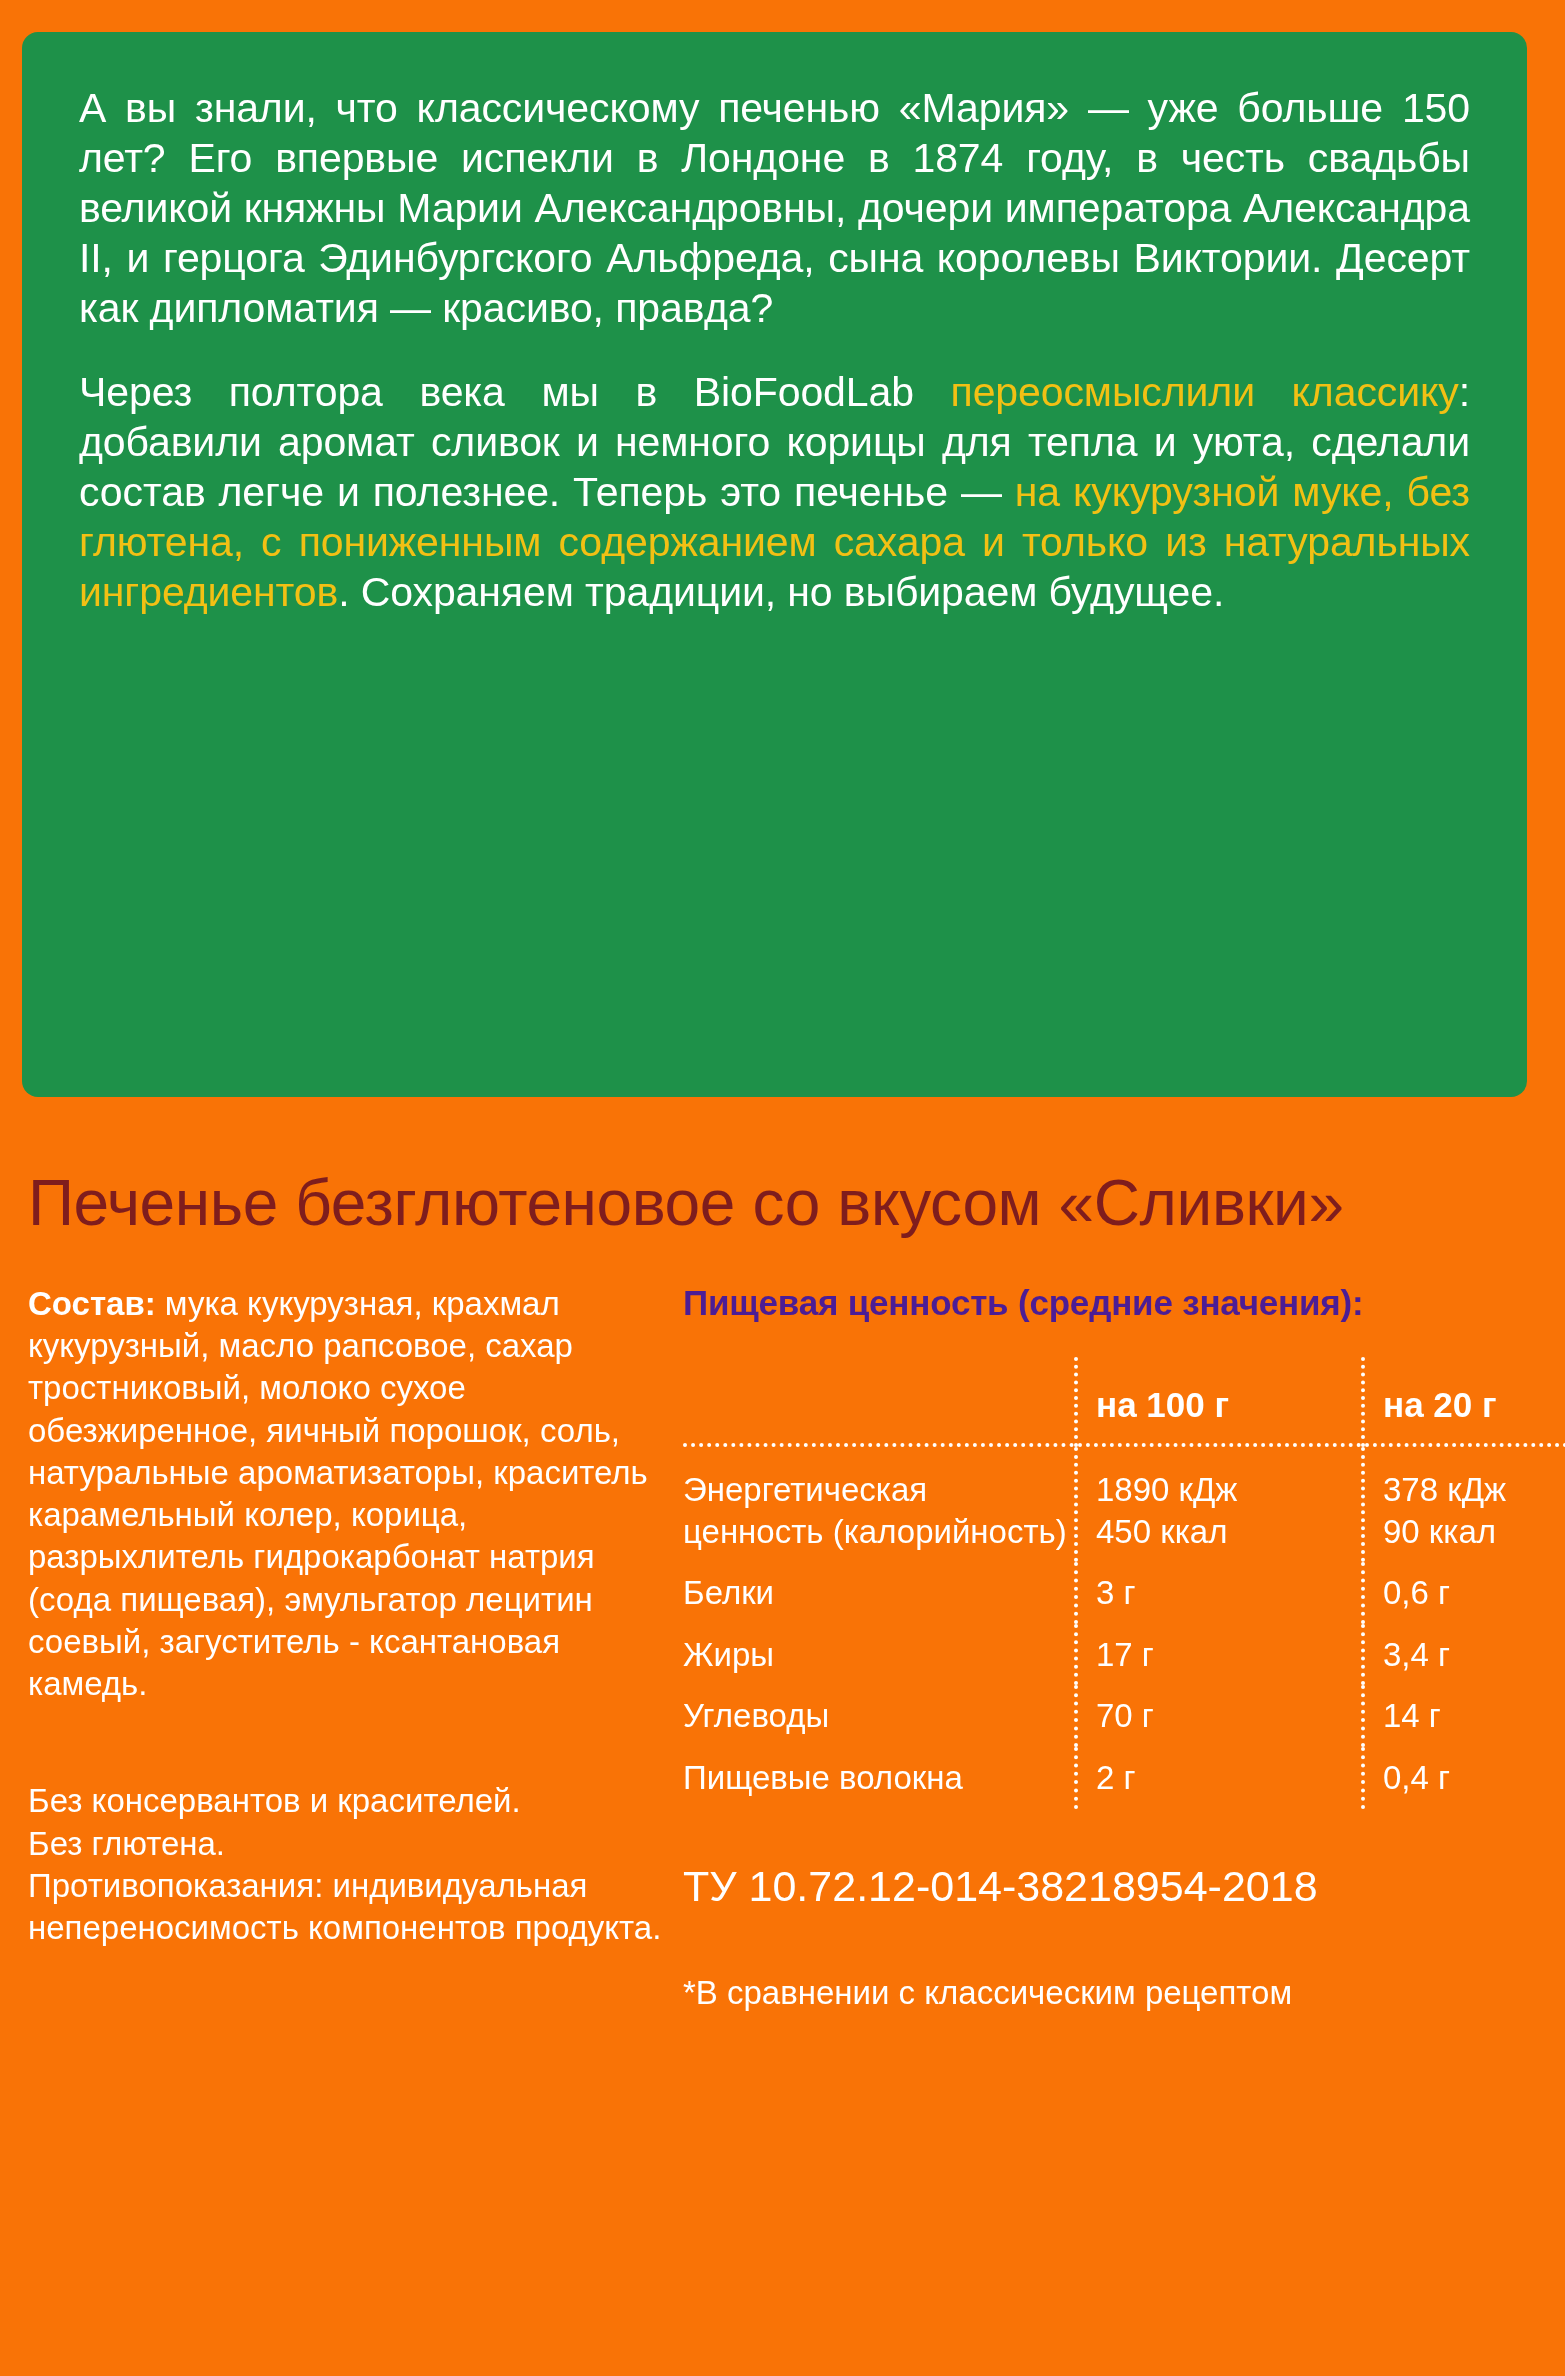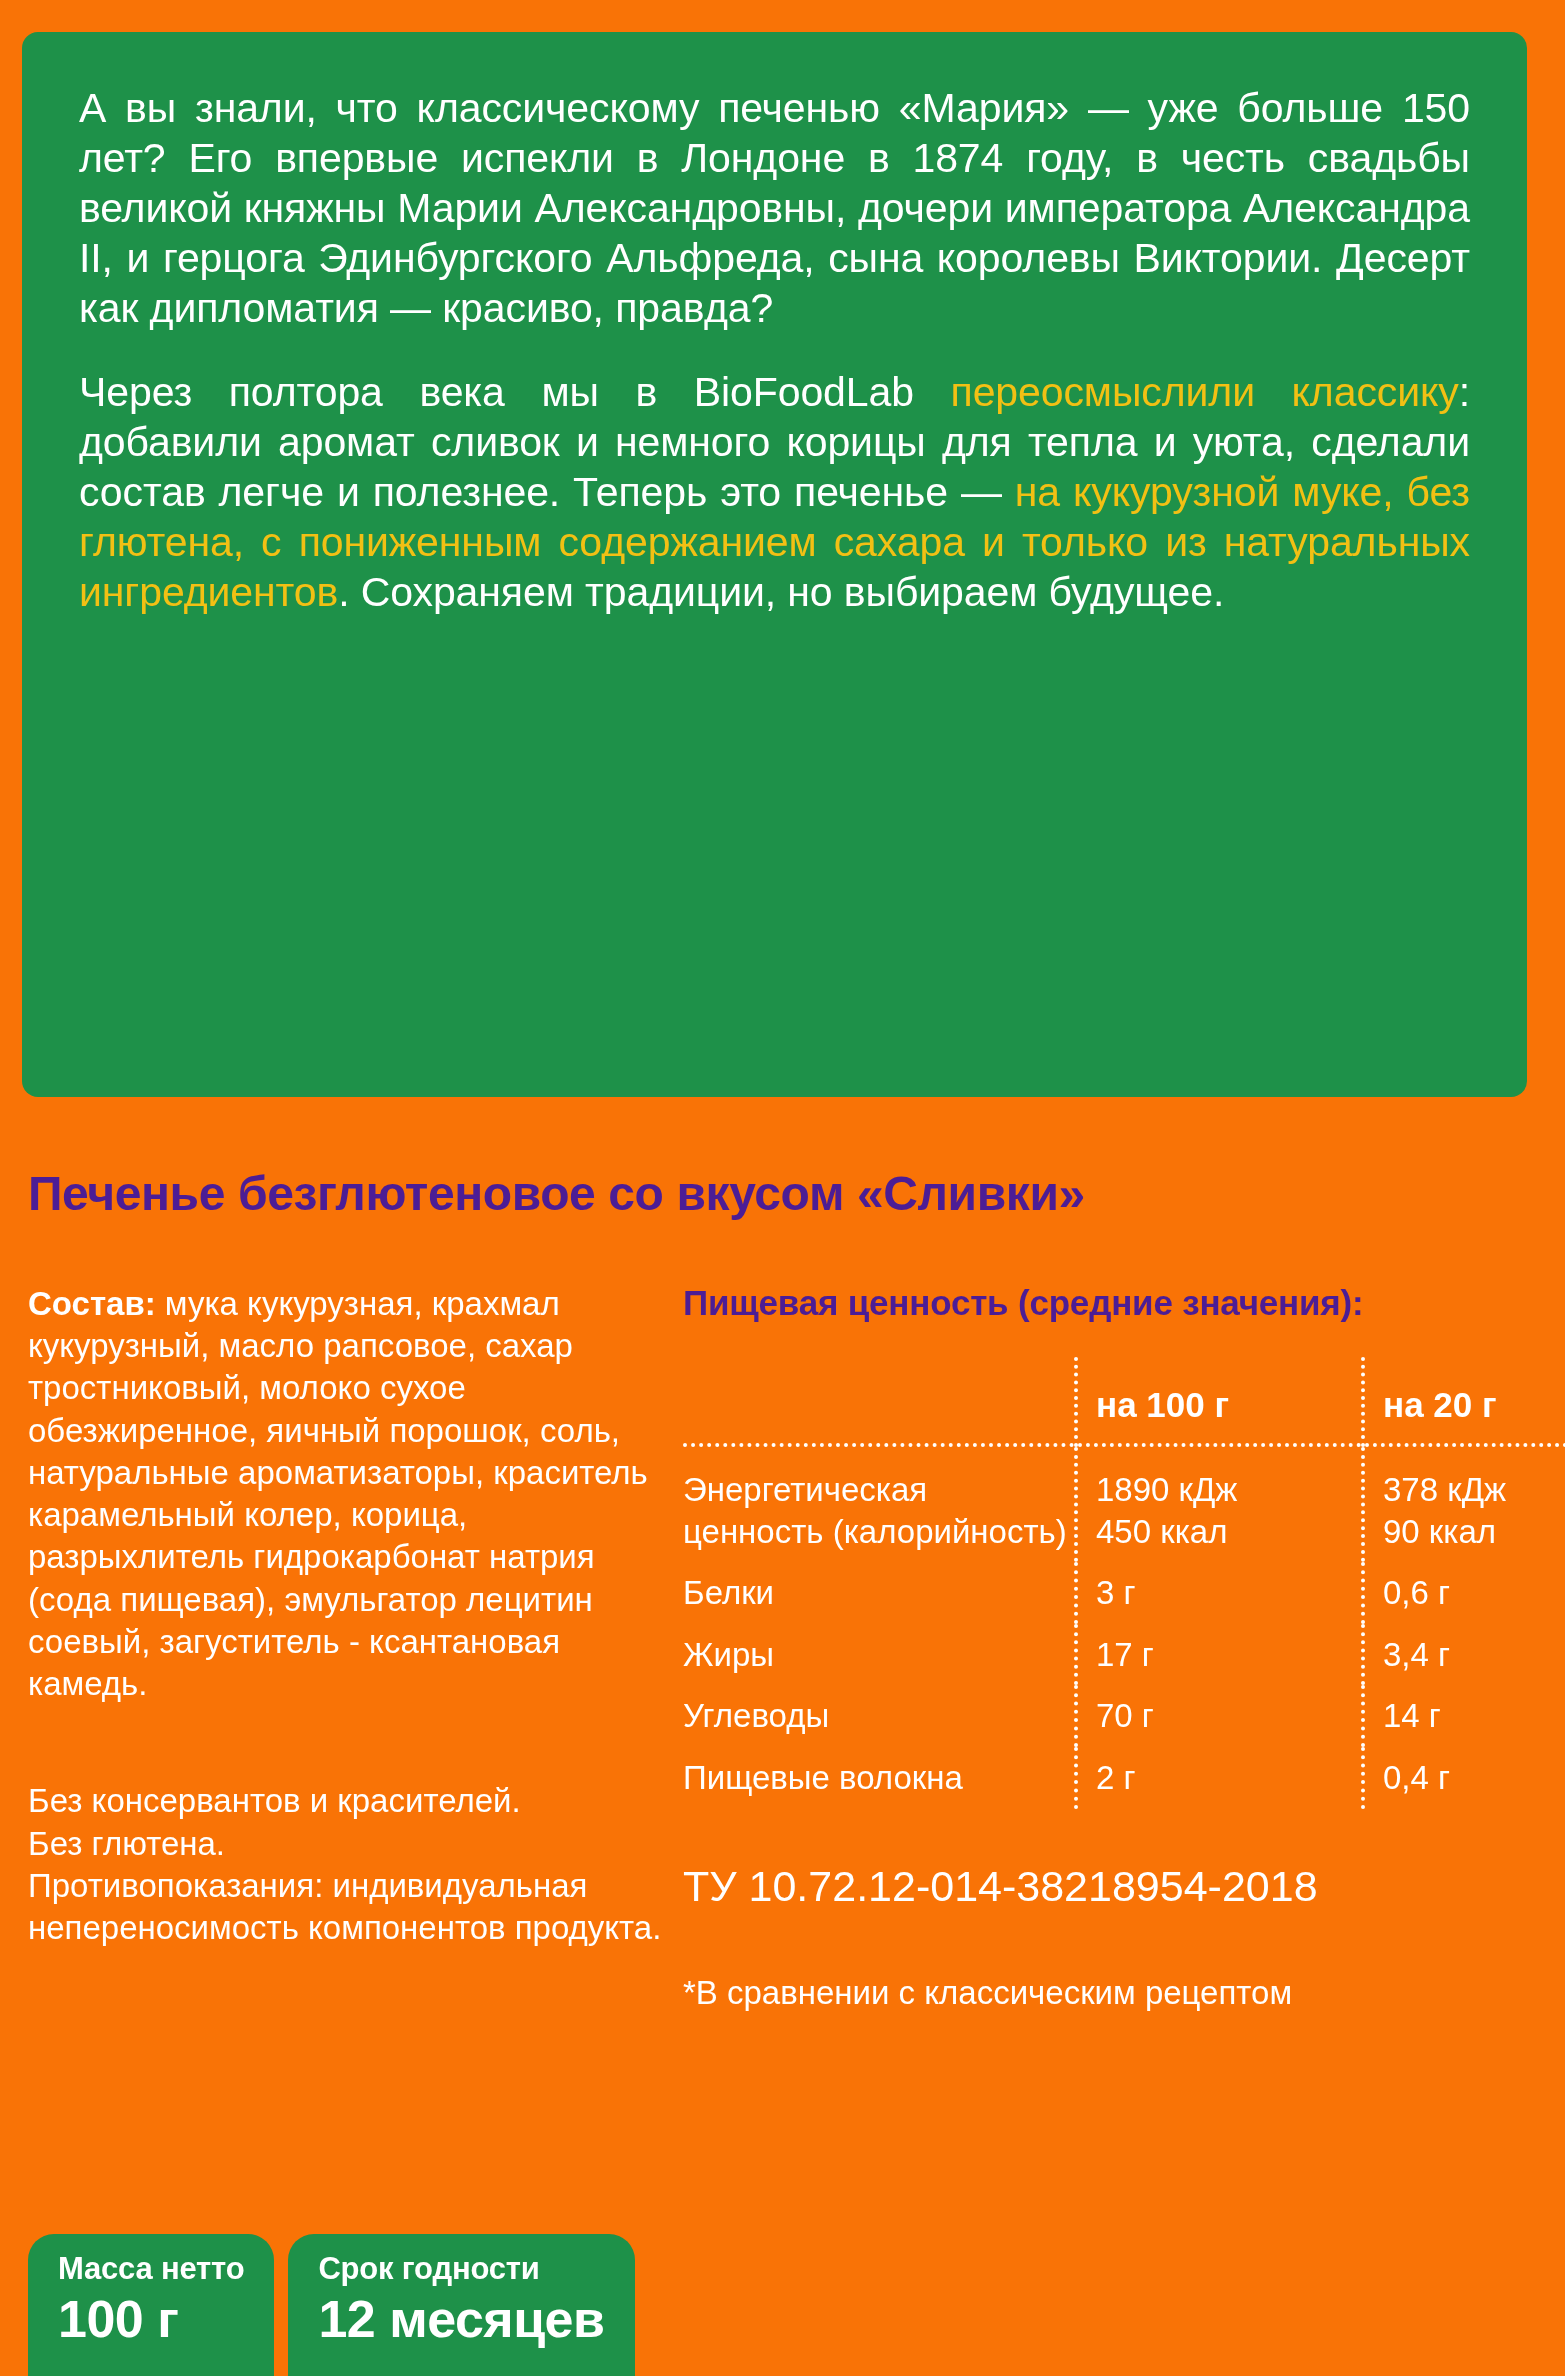--- a/index.html
+++ b/index.html
@@ -54,23 +54,23 @@
     white-space: pre-line;
   }
   .sig-mark { width: 257px; height: 119px; display: block; }
 
   
   .product-title {
     position: absolute;
     left: 28px;
     top: 1166px;
     width: 1515px;
-    color: #4c1d95;
-    font-size: 48px;
-    font-weight: bold;
+    color: #7f1d1d;
+    font-size: 64px;
+    font-weight: normal;
     letter-spacing: -0.4px;
     white-space: nowrap;
   }
 
   
   .cols {
     position: absolute;
     left: 0;
     top: 1283px;
     width: 1565px;
@@ -249,25 +249,15 @@
             <td class="c-20">0,4 г</td>
           </tr>
         </tbody>
       </table>
 
       <p class="tu-code">ТУ 10.72.12-014-38218954-2018</p>
       <p class="footnote">*В сравнении с классическим рецептом</p>
     </div>
   </div>
 
-  <div class="badges">
-    <div class="badge badge-weight">
-      <div class="badge-sm">Масса нетто</div>
-      <div class="badge-lg">100 г</div>
-    </div>
-    <div class="badge badge-shelf">
-      <div class="badge-sm">Срок годности</div>
-      <div class="badge-lg">12 месяцев</div>
-    </div>
-  </div>
 
 </div>
 
 
 </body></html>

